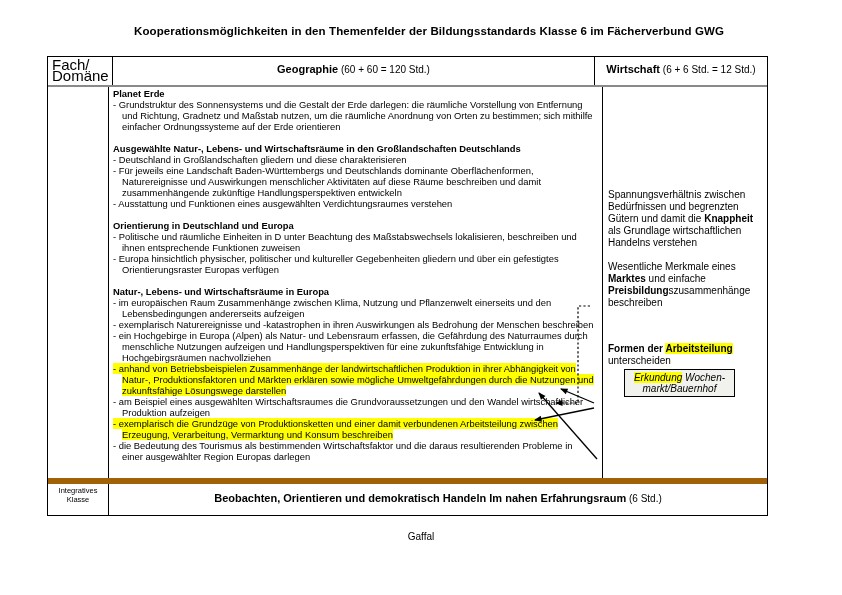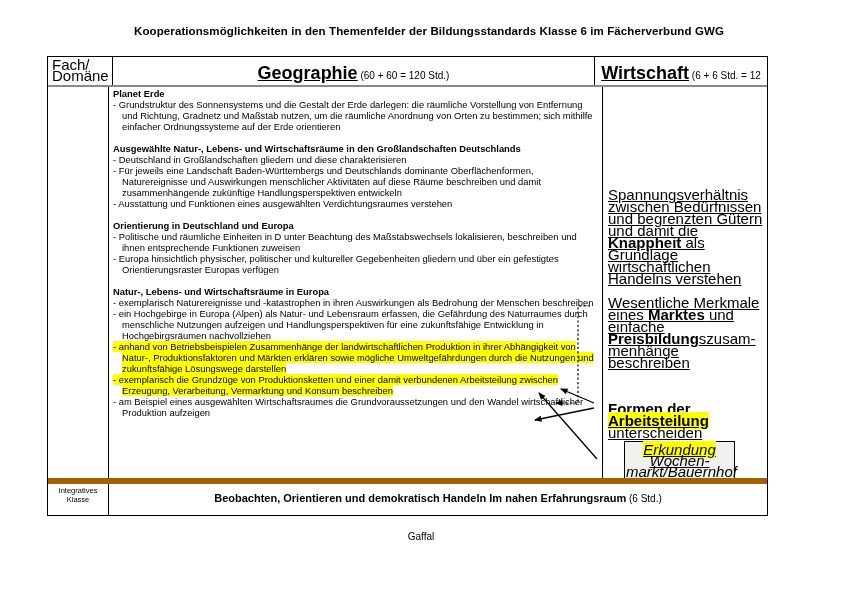--- a/index.html
+++ b/index.html
@@ -11,29 +11,29 @@
   .row{display:flex;}
   .row.header{height:28px;border-bottom:2px solid #8a8a8a;}
   .row.content{height:391px;border-bottom:6px solid #a16207;}
   .row.bottom{height:31px;}
   .cell{overflow:hidden;}
   .c1{width:60px;flex:none;border-right:1px solid #000;}
   .c2{width:481px;flex:none;border-right:1px solid #000;}
   .c3{flex:1;}
   .hdr-fach{font-size:15px;line-height:11px;padding:2px 0 0 4px;}
   .hdr-main{text-align:center;font-size:10px;padding-top:6px;}
-  .hdr-main .b{font-size:18px;text-decoration:underline;}
+  .hdr-main .b{font-size:11px;}
   .geo{font-size:9.4px;line-height:11px;padding:1px 8px 0 4px;}
   .geo-section{margin-bottom:11px;}
   .geo-heading{font-weight:bold;}
   .geo-item{padding-left:9px;text-indent:-9px;}
   .hl{background:#ffff00;}
   .b{font-weight:bold;}
   .i{font-style:italic;}
-  .wirt{font-size:15px;padding:0 3px 16px 5px;text-decoration:underline;}
+  .wirt{font-size:10px;padding:0 3px 16px 5px;}
   .lh12{line-height:12px;}
   .lh11{line-height:11px;}
   .w1{margin-top:102px;}
   .w2{margin-top:12px;}
   .w3{margin-top:34px;}
   .w4{margin-top:60px;}
   .excursion-box{margin:2px 0 0 16px;width:107px;border:1px solid #000;background:#f1f1ee;
                  text-align:center;white-space:pre-line;line-height:11px;padding:2px 1px;}
   .bottom .c1{font-size:7.5px;line-height:8.5px;text-align:center;padding-top:3px;}
   .bottom-main{flex:1;text-align:center;font-size:10px;padding-top:8px;}
@@ -75,25 +75,27 @@
             <div class="geo-item"><span>- Für jeweils eine Landschaft Baden-Württembergs und Deutschlands dominante Oberflächenformen, Naturereignisse und Auswirkungen menschlicher Aktivitäten auf diese Räume beschreiben und damit zusammenhängende zukünftige Handlungsperspektiven entwickeln</span></div>
             <div class="geo-item"><span>- Ausstattung und Funktionen eines ausgewählten Verdichtungsraumes verstehen</span></div>
           </div>
           <div class="geo-section">
             <div class="geo-heading">Orientierung in Deutschland und Europa</div>
             <div class="geo-item"><span>- Politische und räumliche Einheiten in D unter Beachtung des Maßstabswechsels lokalisieren, beschreiben und ihnen entsprechende Funktionen zuweisen</span></div>
             <div class="geo-item"><span>- Europa hinsichtlich physischer, politischer und kultureller Gegebenheiten gliedern und über ein gefestigtes Orientierungsraster Europas verfügen</span></div>
           </div>
           <div class="geo-section">
             <div class="geo-heading">Natur-, Lebens- und Wirtschaftsräume in Europa</div>
+            <div class="geo-item"><span>- im europäischen Raum Zusammenhänge zwischen Klima, Nutzung und Pflanzenwelt einerseits und den Lebensbedingungen andererseits aufzeigen</span></div>
             <div class="geo-item"><span>- exemplarisch Naturereignisse und -katastrophen in ihren Auswirkungen als Bedrohung der Menschen beschreiben</span></div>
             <div class="geo-item"><span>- ein Hochgebirge in Europa (Alpen) als Natur- und Lebensraum erfassen, die Gefährdung des Natur­raumes durch menschliche Nutzungen aufzeigen und Handlungsperspektiven für eine zukunftsfähige Entwicklung in Hochgebirgsräumen nachvollziehen</span></div>
             <div class="geo-item"><span class="hl">- anhand von Betriebsbeispielen Zusammenhänge der landwirtschaftlichen Produktion in ihrer Abhängig­keit von Natur-, Produktionsfaktoren und Märkten erklären sowie mögliche Umweltgefährdungen durch die Nutzungen und zukunftsfähige Lösungswege darstellen</span></div>
+            <div class="geo-item"><span>- am Beispiel eines ausgewählten Wirtschaftsraumes die Grundvoraussetzungen und den Wandel wirtschaftlicher Produktion aufzeigen</span></div>
             <div class="geo-item"><span class="hl">- exemplarisch die Grundzüge von Produktionsketten und einer damit verbundenen Arbeitsteilung zwischen Erzeugung, Verarbeitung, Vermarktung und Konsum beschreiben</span></div>
-            <div class="geo-item"><span>- am Beispiel eines ausgewählten Wirtschaftsraumes die Grundvoraussetzungen und den Wandel wirtschaftlicher Produktion aufzeigen</span></div>
+            <div class="geo-item"><span>- die Bedeutung des Tourismus als bestimmenden Wirtschaftsfaktor und die daraus resultierenden Probleme in einer ausgewählter Region Europas darlegen</span></div>
           </div>
         </div>
       <div class="cell c3 wirt" id="wirt-content">
           <div class="w1 lh12"><span>Spannungsverhältnis zwischen Bedürf­nissen und begrenzten Gütern und damit die </span><span class="b">Knappheit</span><span> als Grundlage wirtschaftlichen Handelns verstehen</span></div>
           <div class="w2 lh12"><span>Wesentliche Merkmale eines </span><span class="b">Marktes</span><span> und einfache </span><span class="b">Preisbildung</span><span>szusam­menhänge beschreiben</span></div>
           <div class="w3 lh12"><span class="b">Formen der </span><span class="b hl">Arbeitsteilung</span><span> unterscheiden</span></div>
           <div class="excursion-box lh11"><span class="i hl">Erkundung</span><span class="i"> Wochen-
 markt/Bauernhof</span></div>
         </div>
     </div>

